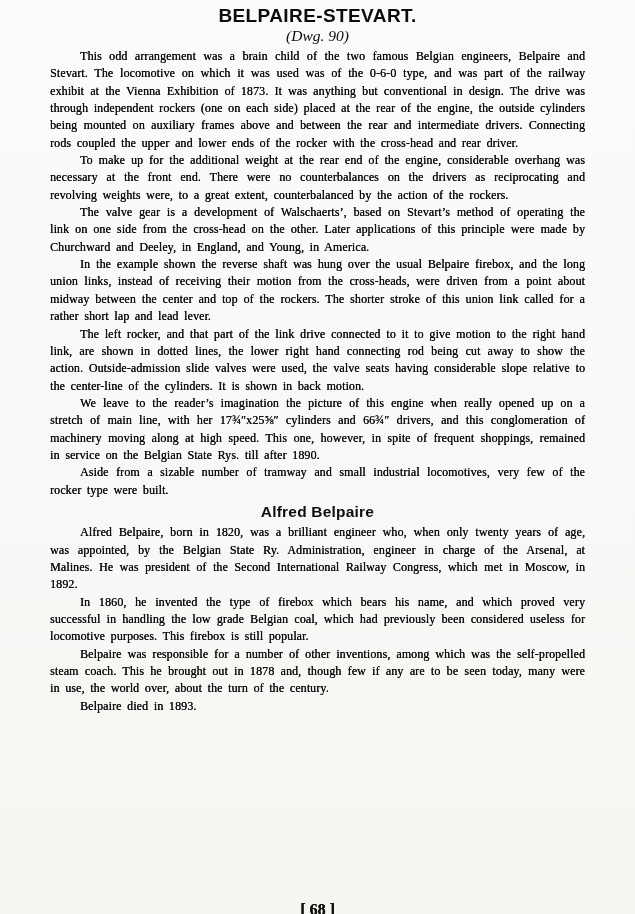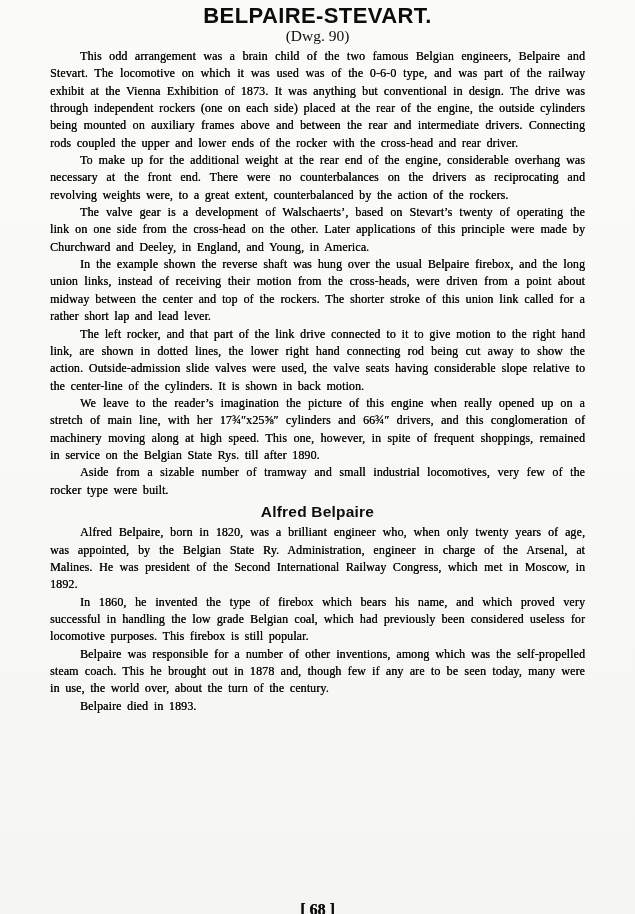--- a/index.html
+++ b/index.html
@@ -17,29 +17,30 @@
     background: linear-gradient(180deg, #fbfbf9 0%, #f8f8f6 60%, #f5f5f2 100%);
     color: #0d0d0d;
     font-family: "Liberation Serif", "DejaVu Serif", serif;
     overflow: hidden;
   }
   .title {
     margin: 0;
     text-align: center;
     font-family: "Liberation Sans", "DejaVu Sans", sans-serif;
     font-weight: bold;
-    font-size: 22px;
+    font-size: 19px;
     line-height: 20px;
     letter-spacing: 0.4px;
   }
   .dwg-ref {
     text-align: center;
     font-size: 15.5px;
     line-height: 18px;
     margin: 1px 0 3px 0;
+    font-style: italic;
   }
   .body-text p {
     margin: 0;
     text-align: justify;
     text-indent: 30px;
     font-size: 12px;
     line-height: 17.35px;
     word-spacing: 2.5px;
     letter-spacing: 0.1px;
     text-shadow: 0.25px 0 0 currentColor;
@@ -69,21 +70,21 @@
 </style>
 </head>
 <body>
 
 <div class="page">
   <h1 class="title">BELPAIRE-STEVART.</h1>
   <div class="dwg-ref">(Dwg. 90)</div>
   <div class="body-text" id="body-paragraphs">
       <p>This odd arrangement was a brain child of the two famous Belgian engineers, Belpaire and Stevart. The locomotive on which it was used was of the 0-6-0 type, and was part of the railway exhibit at the Vienna Exhibition of 1873. It was anything but conventional in design. The drive was through independent rockers (one on each side) placed at the rear of the engine, the outside cylinders being mounted on auxiliary frames above and between the rear and intermediate drivers. Connecting rods coupled the upper and lower ends of the rocker with the cross-head and rear driver.</p>
       <p>To make up for the additional weight at the rear end of the engine, considerable overhang was necessary at the front end. There were no counterbalances on the drivers as reciprocating and revolving weights were, to a great extent, counterbalanced by the action of the rockers.</p>
-      <p>The valve gear is a development of Walschaerts’, based on Stevart’s twenty of operating the link on one side from the cross-head on the other. Later applications of this principle were made by Churchward and Deeley, in England, and Young, in America.</p>
+      <p>The valve gear is a development of Walschaerts’, based on Stevart’s method of operating the link on one side from the cross-head on the other. Later applications of this principle were made by Churchward and Deeley, in England, and Young, in America.</p>
       <p>In the example shown the reverse shaft was hung over the usual Belpaire firebox, and the long union links, instead of receiving their motion from the cross-heads, were driven from a point about midway between the center and top of the rockers. The shorter stroke of this union link called for a rather short lap and lead lever.</p>
       <p>The left rocker, and that part of the link drive connected to it to give motion to the right hand link, are shown in dotted lines, the lower right hand connecting rod being cut away to show the action. Outside-admission slide valves were used, the valve seats having considerable slope relative to the center-line of the cylinders. It is shown in back motion.</p>
       <p>We leave to the reader’s imagination the picture of this engine when really opened up on a stretch of main line, with her 17¾″x25⅝″ cylinders and 66¾″ drivers, and this conglomeration of machinery moving along at high speed. This one, however, in spite of frequent shoppings, remained in service on the Belgian State Rys. till after 1890.</p>
       <p>Aside from a sizable number of tramway and small industrial locomotives, very few of the rocker type were built.</p>
     </div>
   <h2 class="section-heading">Alfred Belpaire</h2>
   <div class="body-text" id="bio-paragraphs">
       <p>Alfred Belpaire, born in 1820, was a brilliant engineer who, when only twenty years of age, was appointed, by the Belgian State Ry. Administration, engineer in charge of the Arsenal, at Malines. He was president of the Second International Railway Congress, which met in Moscow, in 1892.</p>
       <p>In 1860, he invented the type of firebox which bears his name, and which proved very successful in handling the low grade Belgian coal, which had previously been considered useless for locomotive purposes. This firebox is still popular.</p>
       <p>Belpaire was responsible for a number of other inventions, among which was the self-propelled steam coach. This he brought out in 1878 and, though few if any are to be seen today, many were in use, the world over, about the turn of the century.</p>

